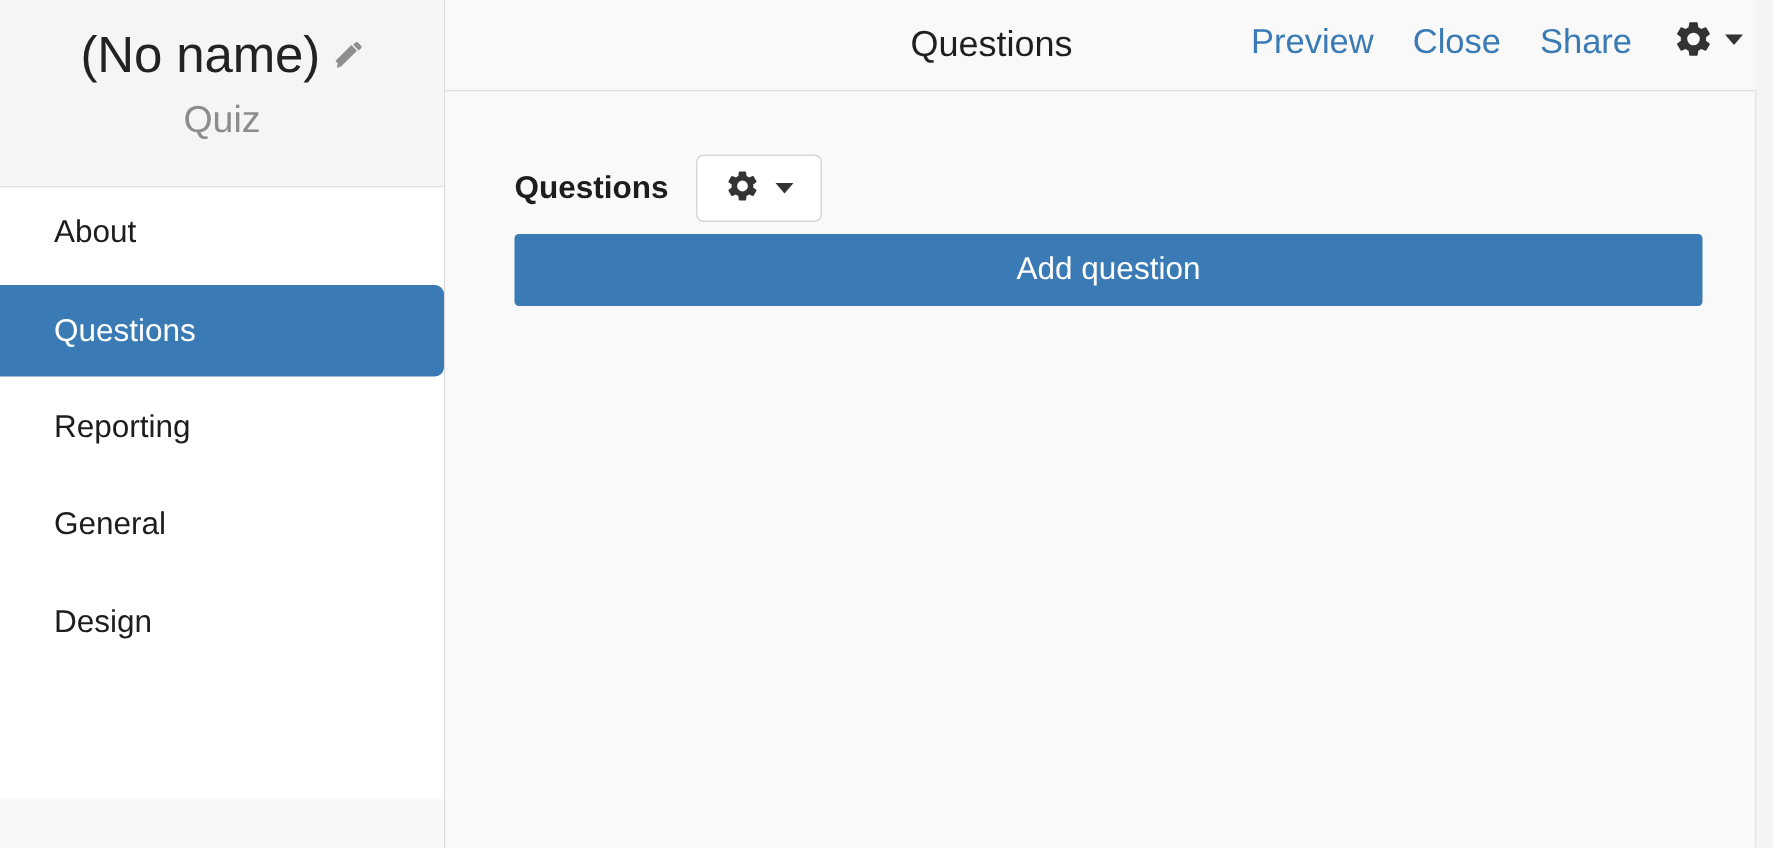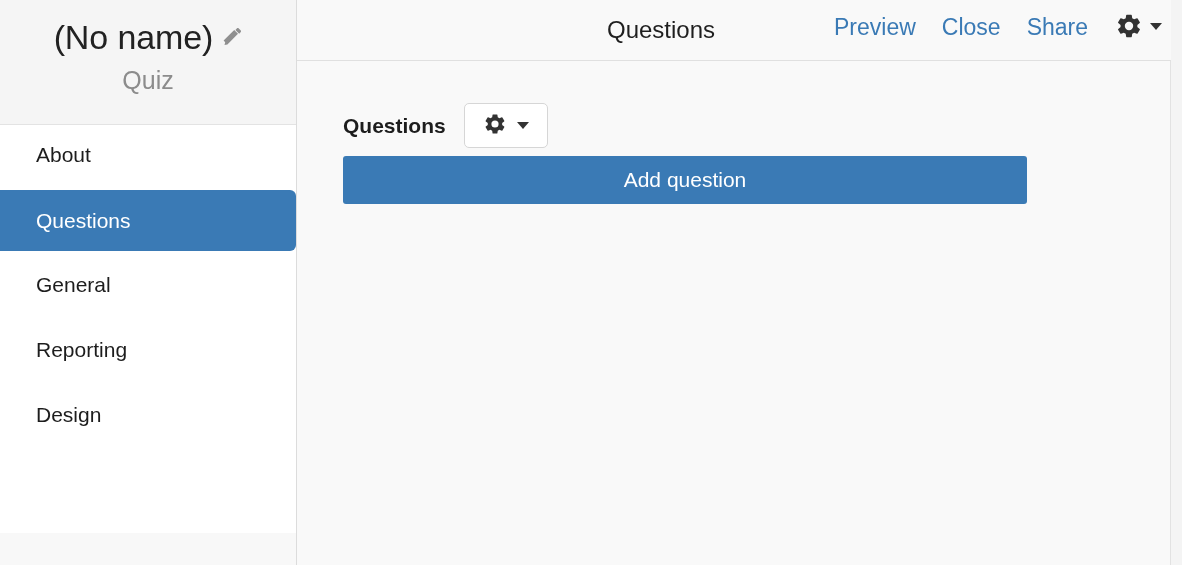--- a/index.html
+++ b/index.html
@@ -235,21 +235,21 @@
     height: 0;
     border-left: 6px solid transparent;
     border-right: 6px solid transparent;
     border-top: 7px solid #333333;
   }
 
   .add-question-btn {
     position: absolute;
     left: 46px;
     top: 95px;
-    width: 684px;
+    width: 792px;
     height: 48px;
     background: #3a7ab5;
     color: #ffffff;
     border: none;
     border-radius: 3px;
     font-family: "Liberation Sans", sans-serif;
     font-size: 21px;
     line-height: 48px;
     text-align: center;
     cursor: pointer;
@@ -287,24 +287,24 @@
     </div>
 
     <nav class="sidebar-nav">
       <div class="nav-item">
         <span>About</span>
       </div>
       <div class="nav-item selected">
         <span>Questions</span>
       </div>
       <div class="nav-item">
+        <span>Reporting</span>
+      </div>
+      <div class="nav-item">
         <span>General</span>
-      </div>
-      <div class="nav-item">
-        <span>Reporting</span>
       </div>
       <div class="nav-item">
         <span>Design</span>
       </div>
     </nav>
 
     <div class="sidebar-footer"></div>
   </aside>
 
   <div class="main">

